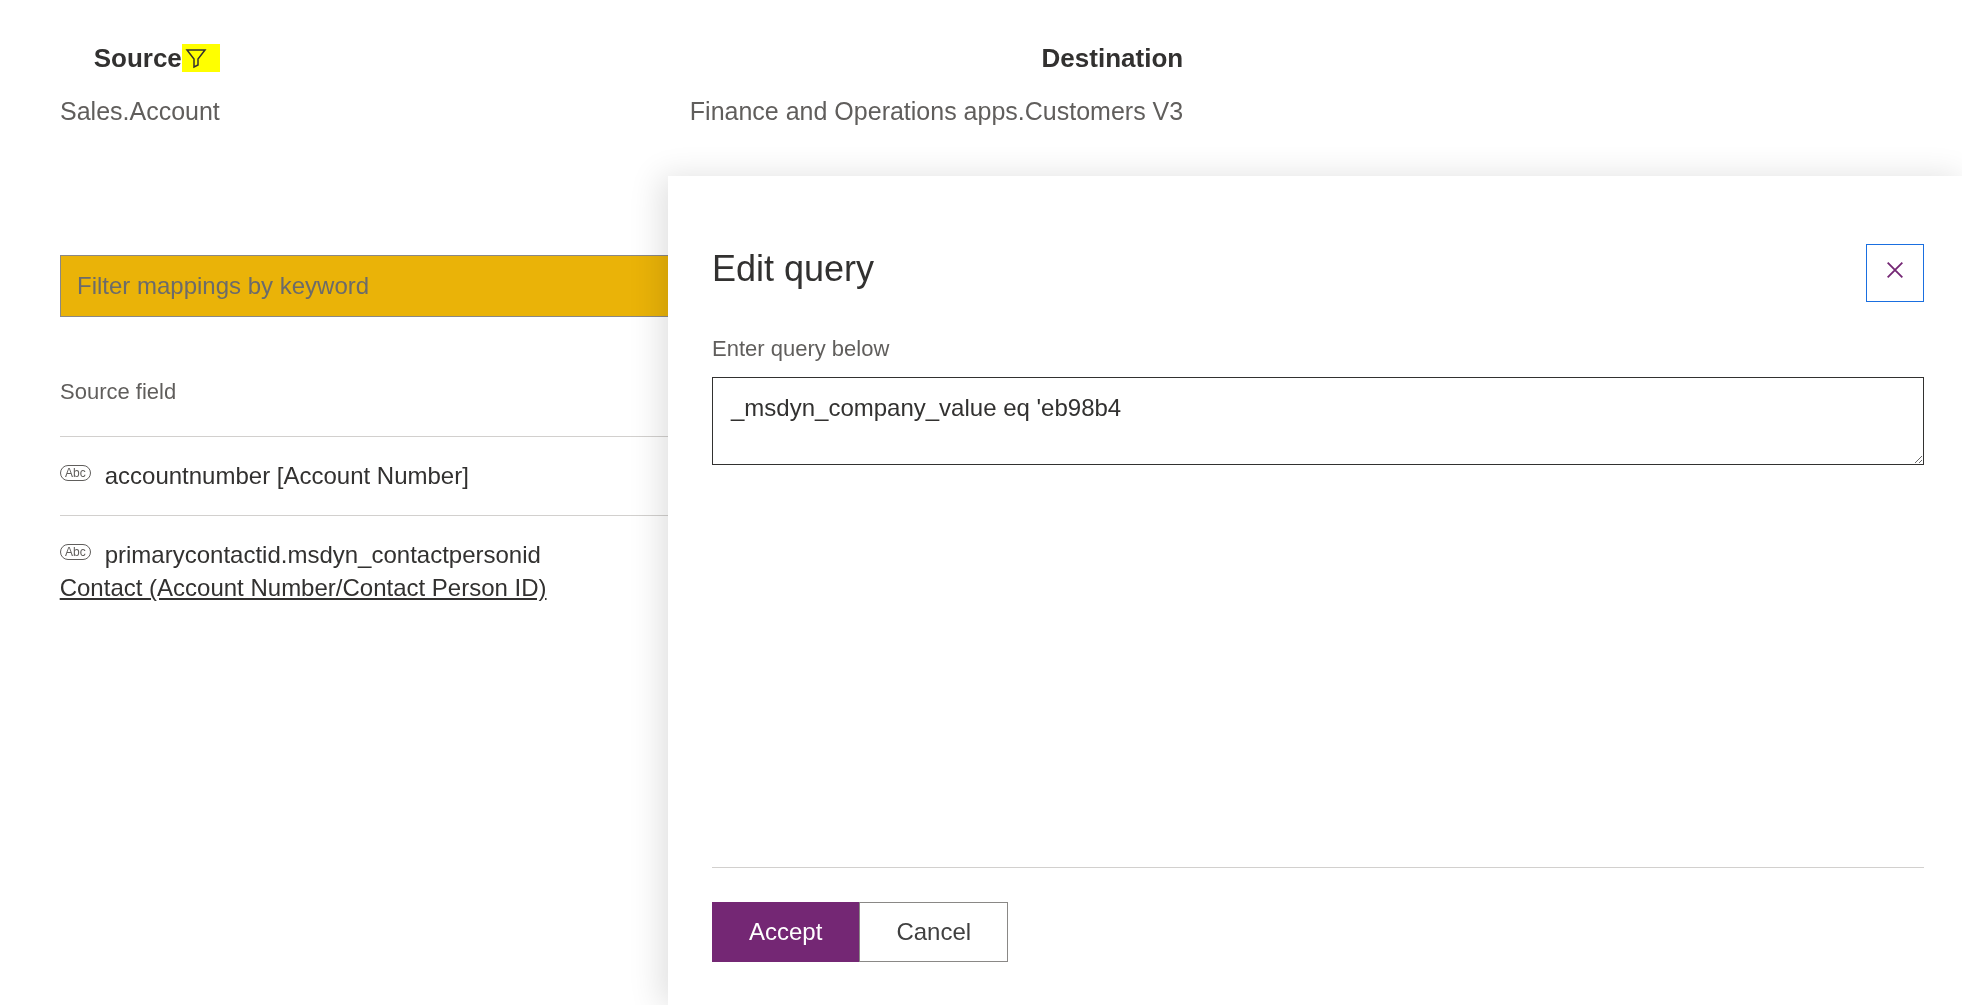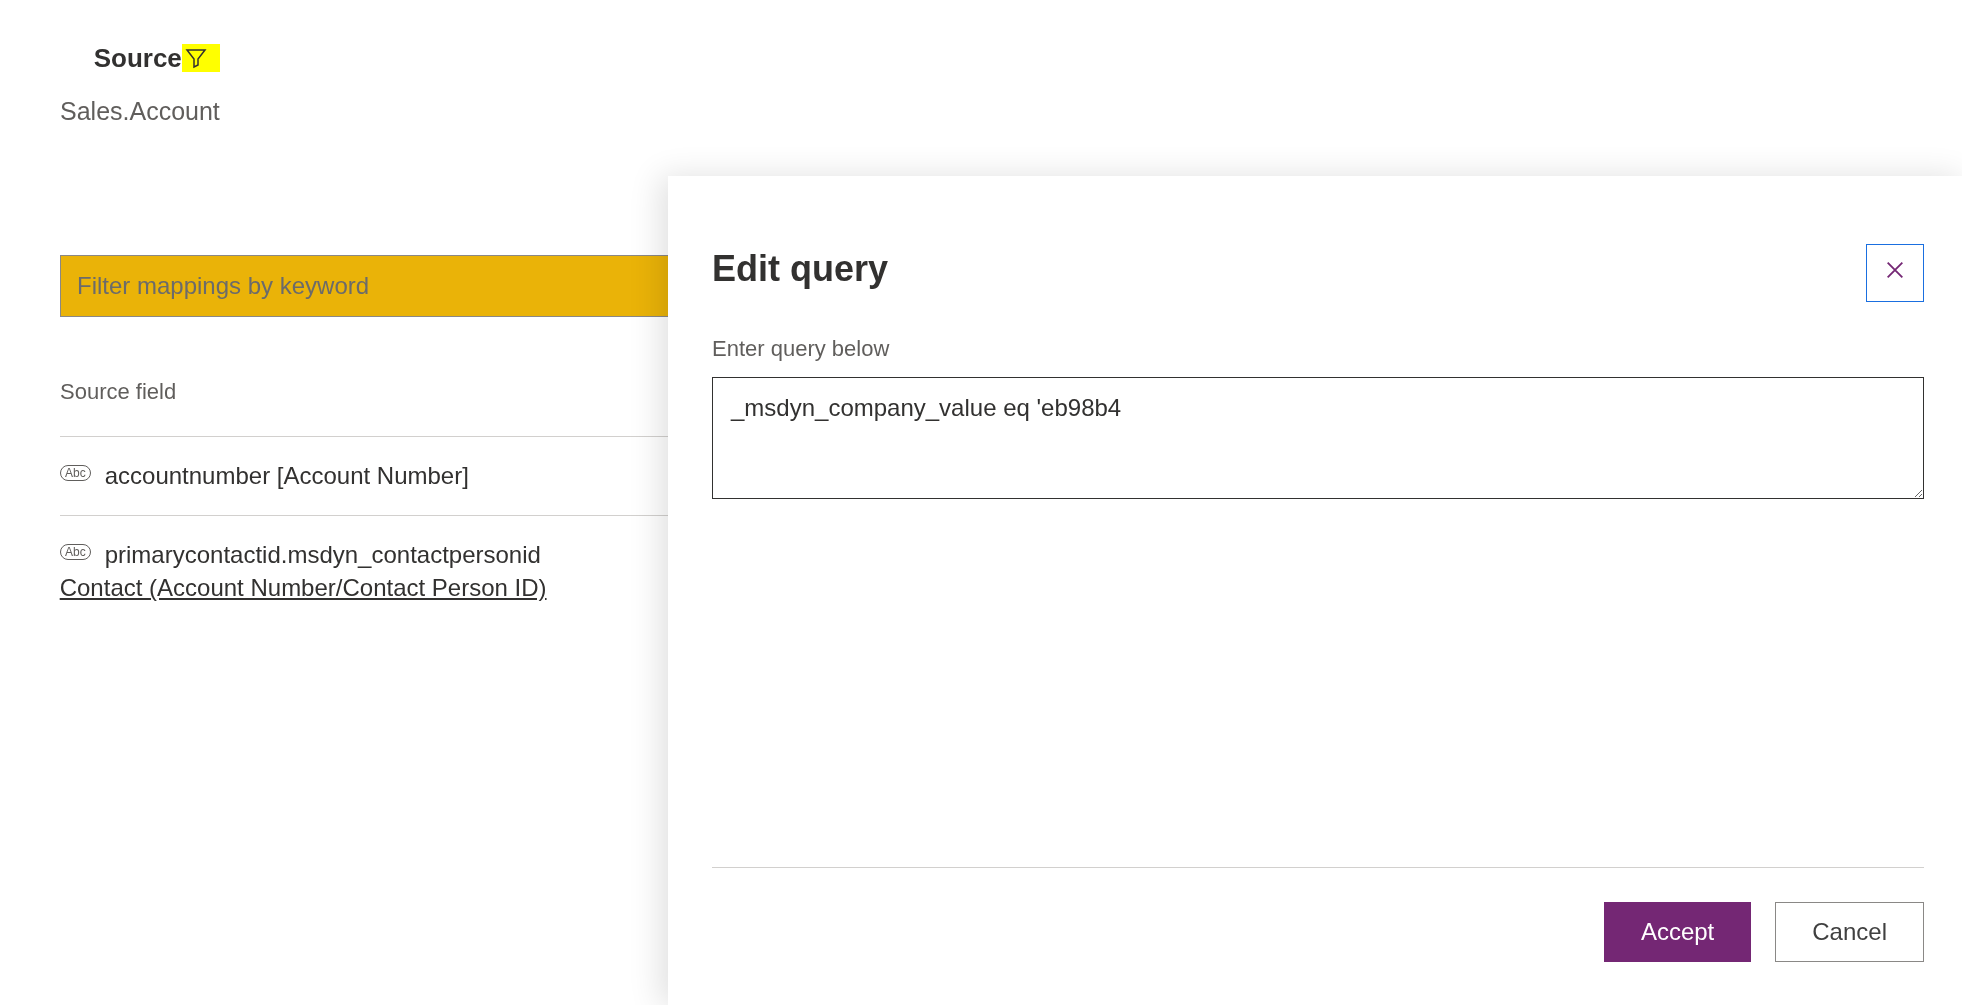--- a/index.html
+++ b/index.html
@@ -125,50 +125,48 @@
     border: 1.5px solid #1a6fe0;
     background: #fff;
     display: flex;
     align-items: center;
     justify-content: center;
     cursor: pointer;
   }
   .dialog-close svg { width: 22px; height: 22px; }
   .dialog-title {
     font-size: 36px;
-    font-weight: 700;
+    font-weight: 400;
     color: #323130;
     margin: 0 0 40px 0;
   }
   .dialog-label {
     font-size: 22px;
     color: #605e5c;
     margin-bottom: 12px;
   }
   .query-box {
     width: 100%;
-    height: 122px;
+    height: 88px;
     border: 1px solid #323130;
     padding: 16px 18px;
     font-family: "Segoe UI", Arial, sans-serif;
     font-size: 24px;
     color: #323130;
     resize: both;
     outline: none;
   }
   .dialog-footer {
     position: absolute;
     bottom: 44px;
     left: 44px;
     right: 44px;
     border-top: 1px solid #d2d0ce;
     padding-top: 34px;
     display: flex;
-    justify-content: flex-end;
-    gap: 24px;
   }
   .btn {
     height: 60px;
     padding: 0 36px;
     font-size: 24px;
     border: 1px solid #8a8886;
     background: #fff;
     color: #404040;
     cursor: pointer;
   }
@@ -189,20 +187,26 @@
         <span class="highlight">
           <span>
             <svg width="24" height="24" viewBox="0 0 24 24" fill="none" stroke="#323130" stroke-width="1.5">
               <path d="M3 4h18l-7 9v6l-4 2v-8L3 4z"></path>
             </svg>
           </span>
         </span>
       </div>
       <div class="subval">Sales.Account</div>
     </div>
+    <div class="col-dest">
+      <div class="label-row">
+        <span class="label-strong">Destination</span>
+      </div>
+      <div class="subval">Finance and Operations apps.Customers V3</div>
+    </div>
   </div>
 
   <input class="filter-input" type="text" placeholder="Filter mappings by keyword" style="">
 
   <div class="list-area">
     <div class="list-header">Source field</div>
 
     <div class="list-row">
       <span class="abc-badge">Abc</span>
       <span class="field-text">accountnumber [Account Number]</span>

